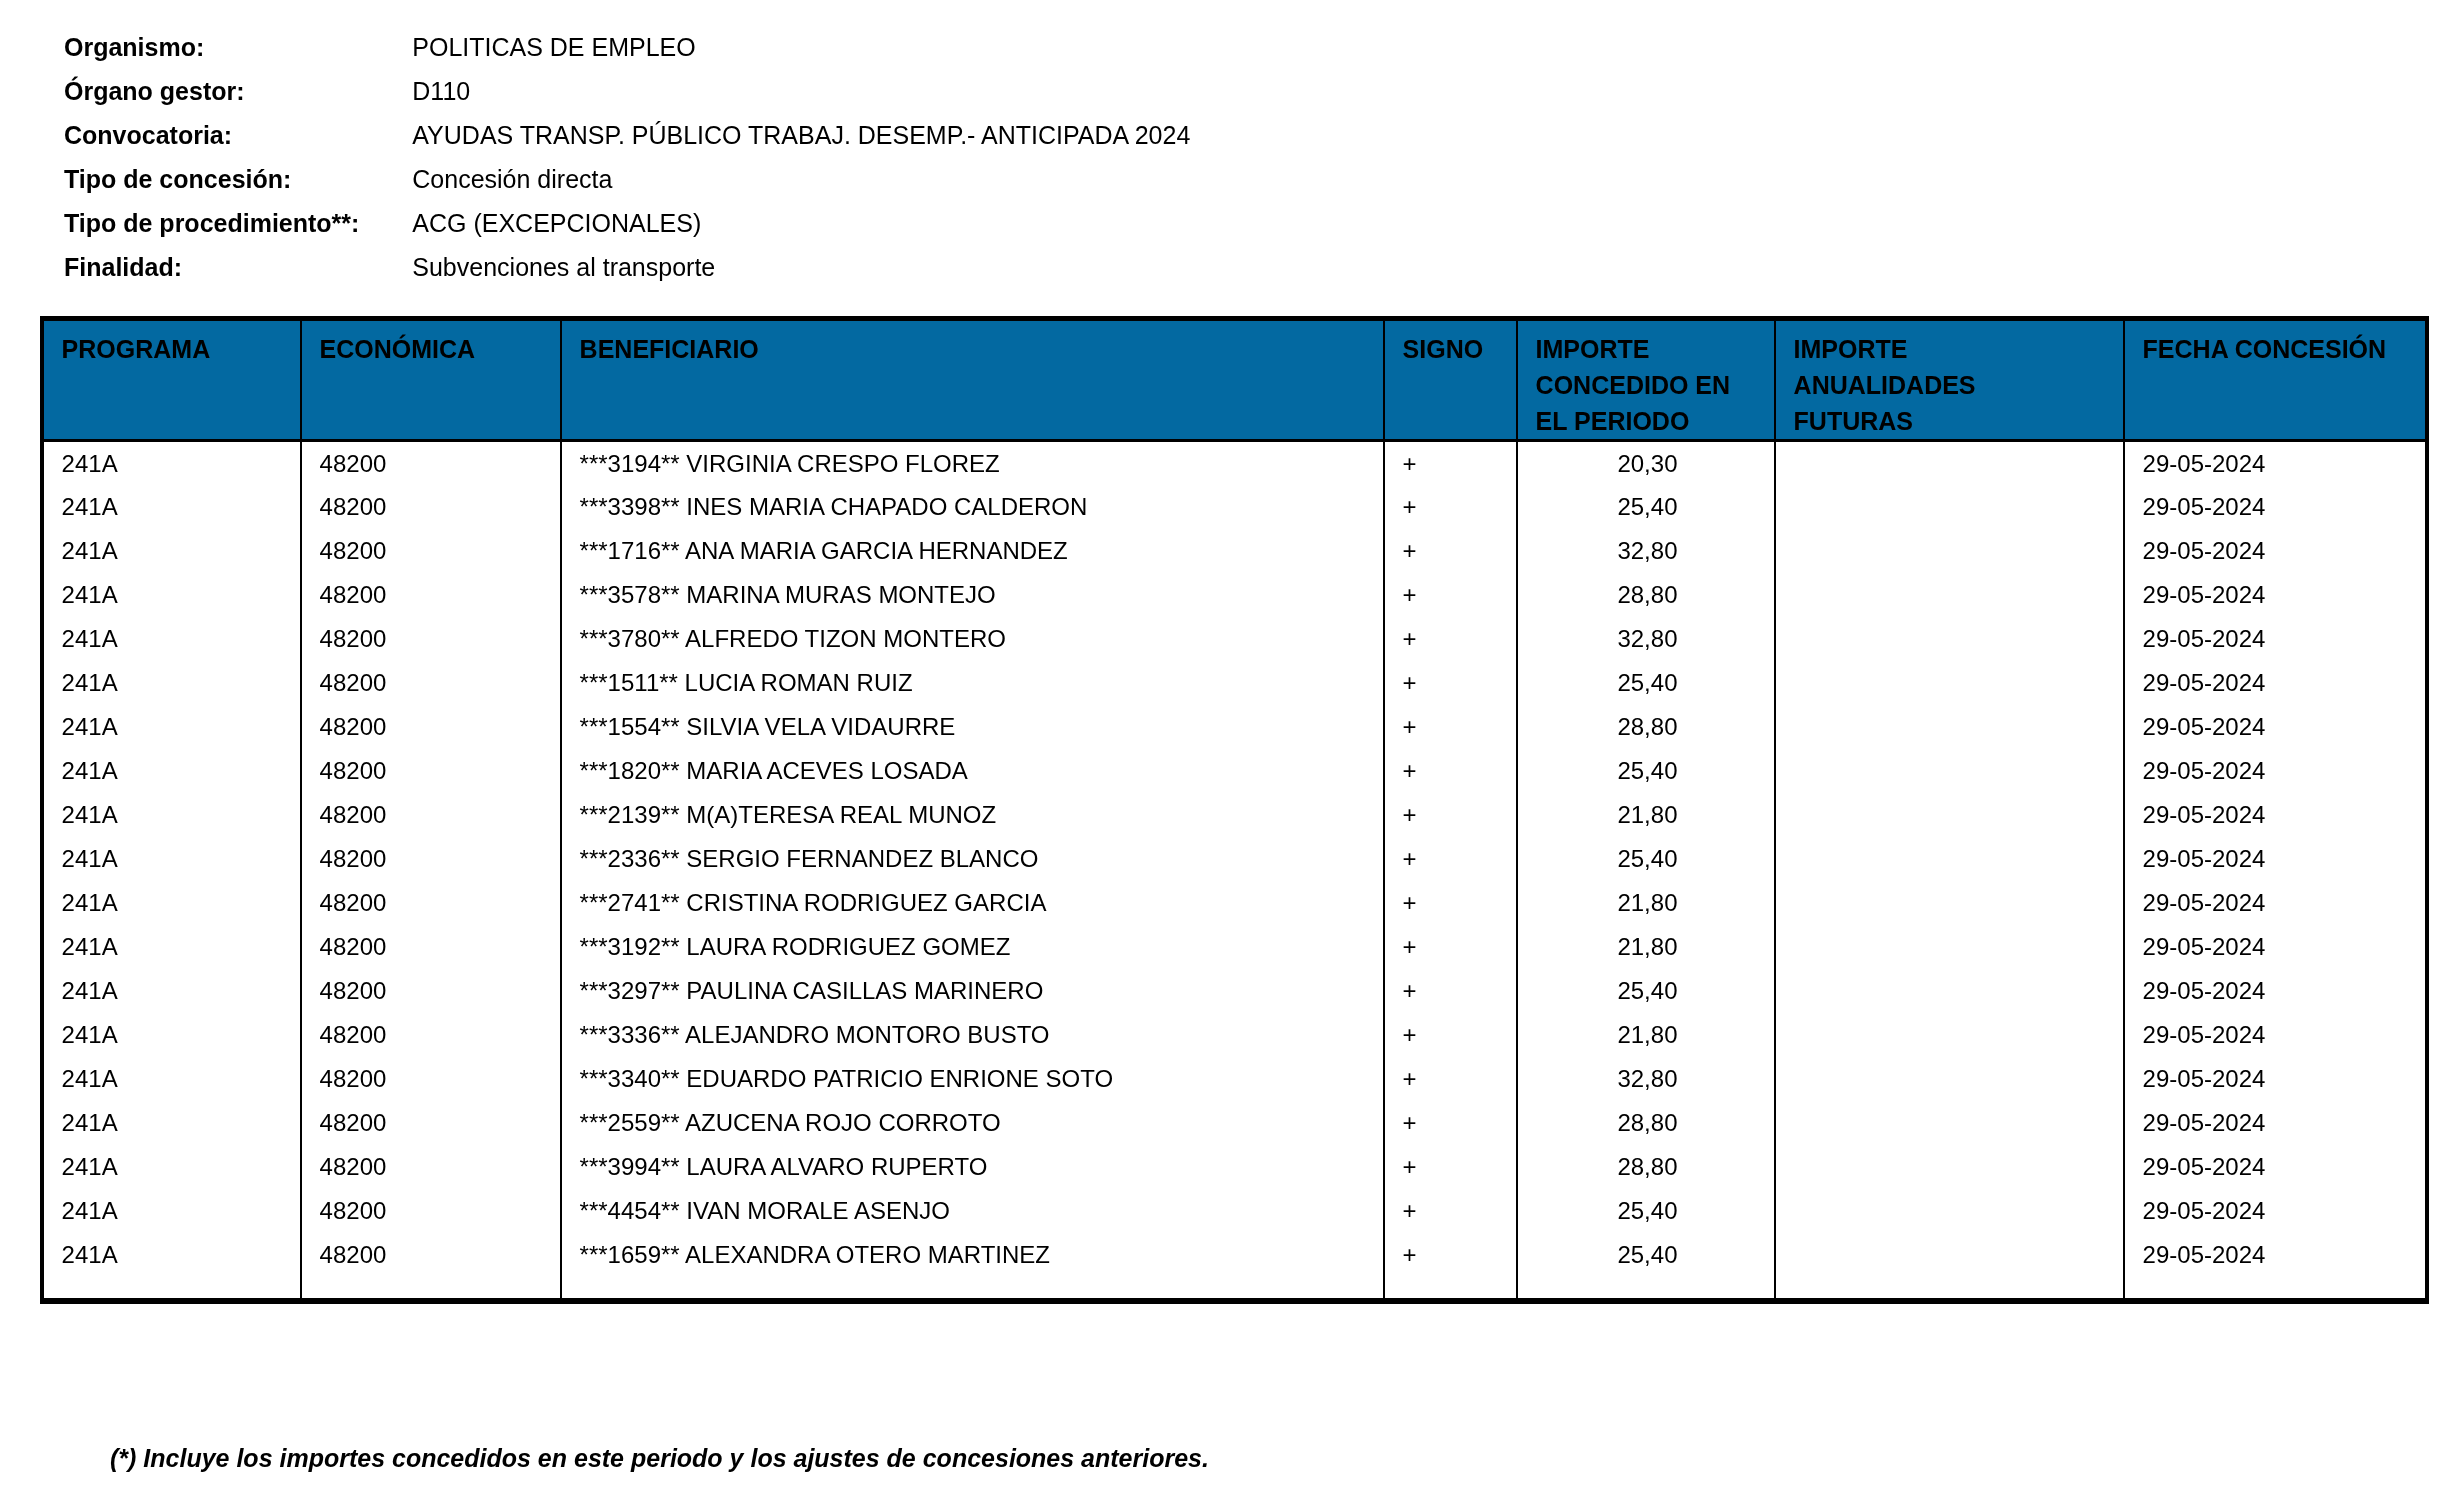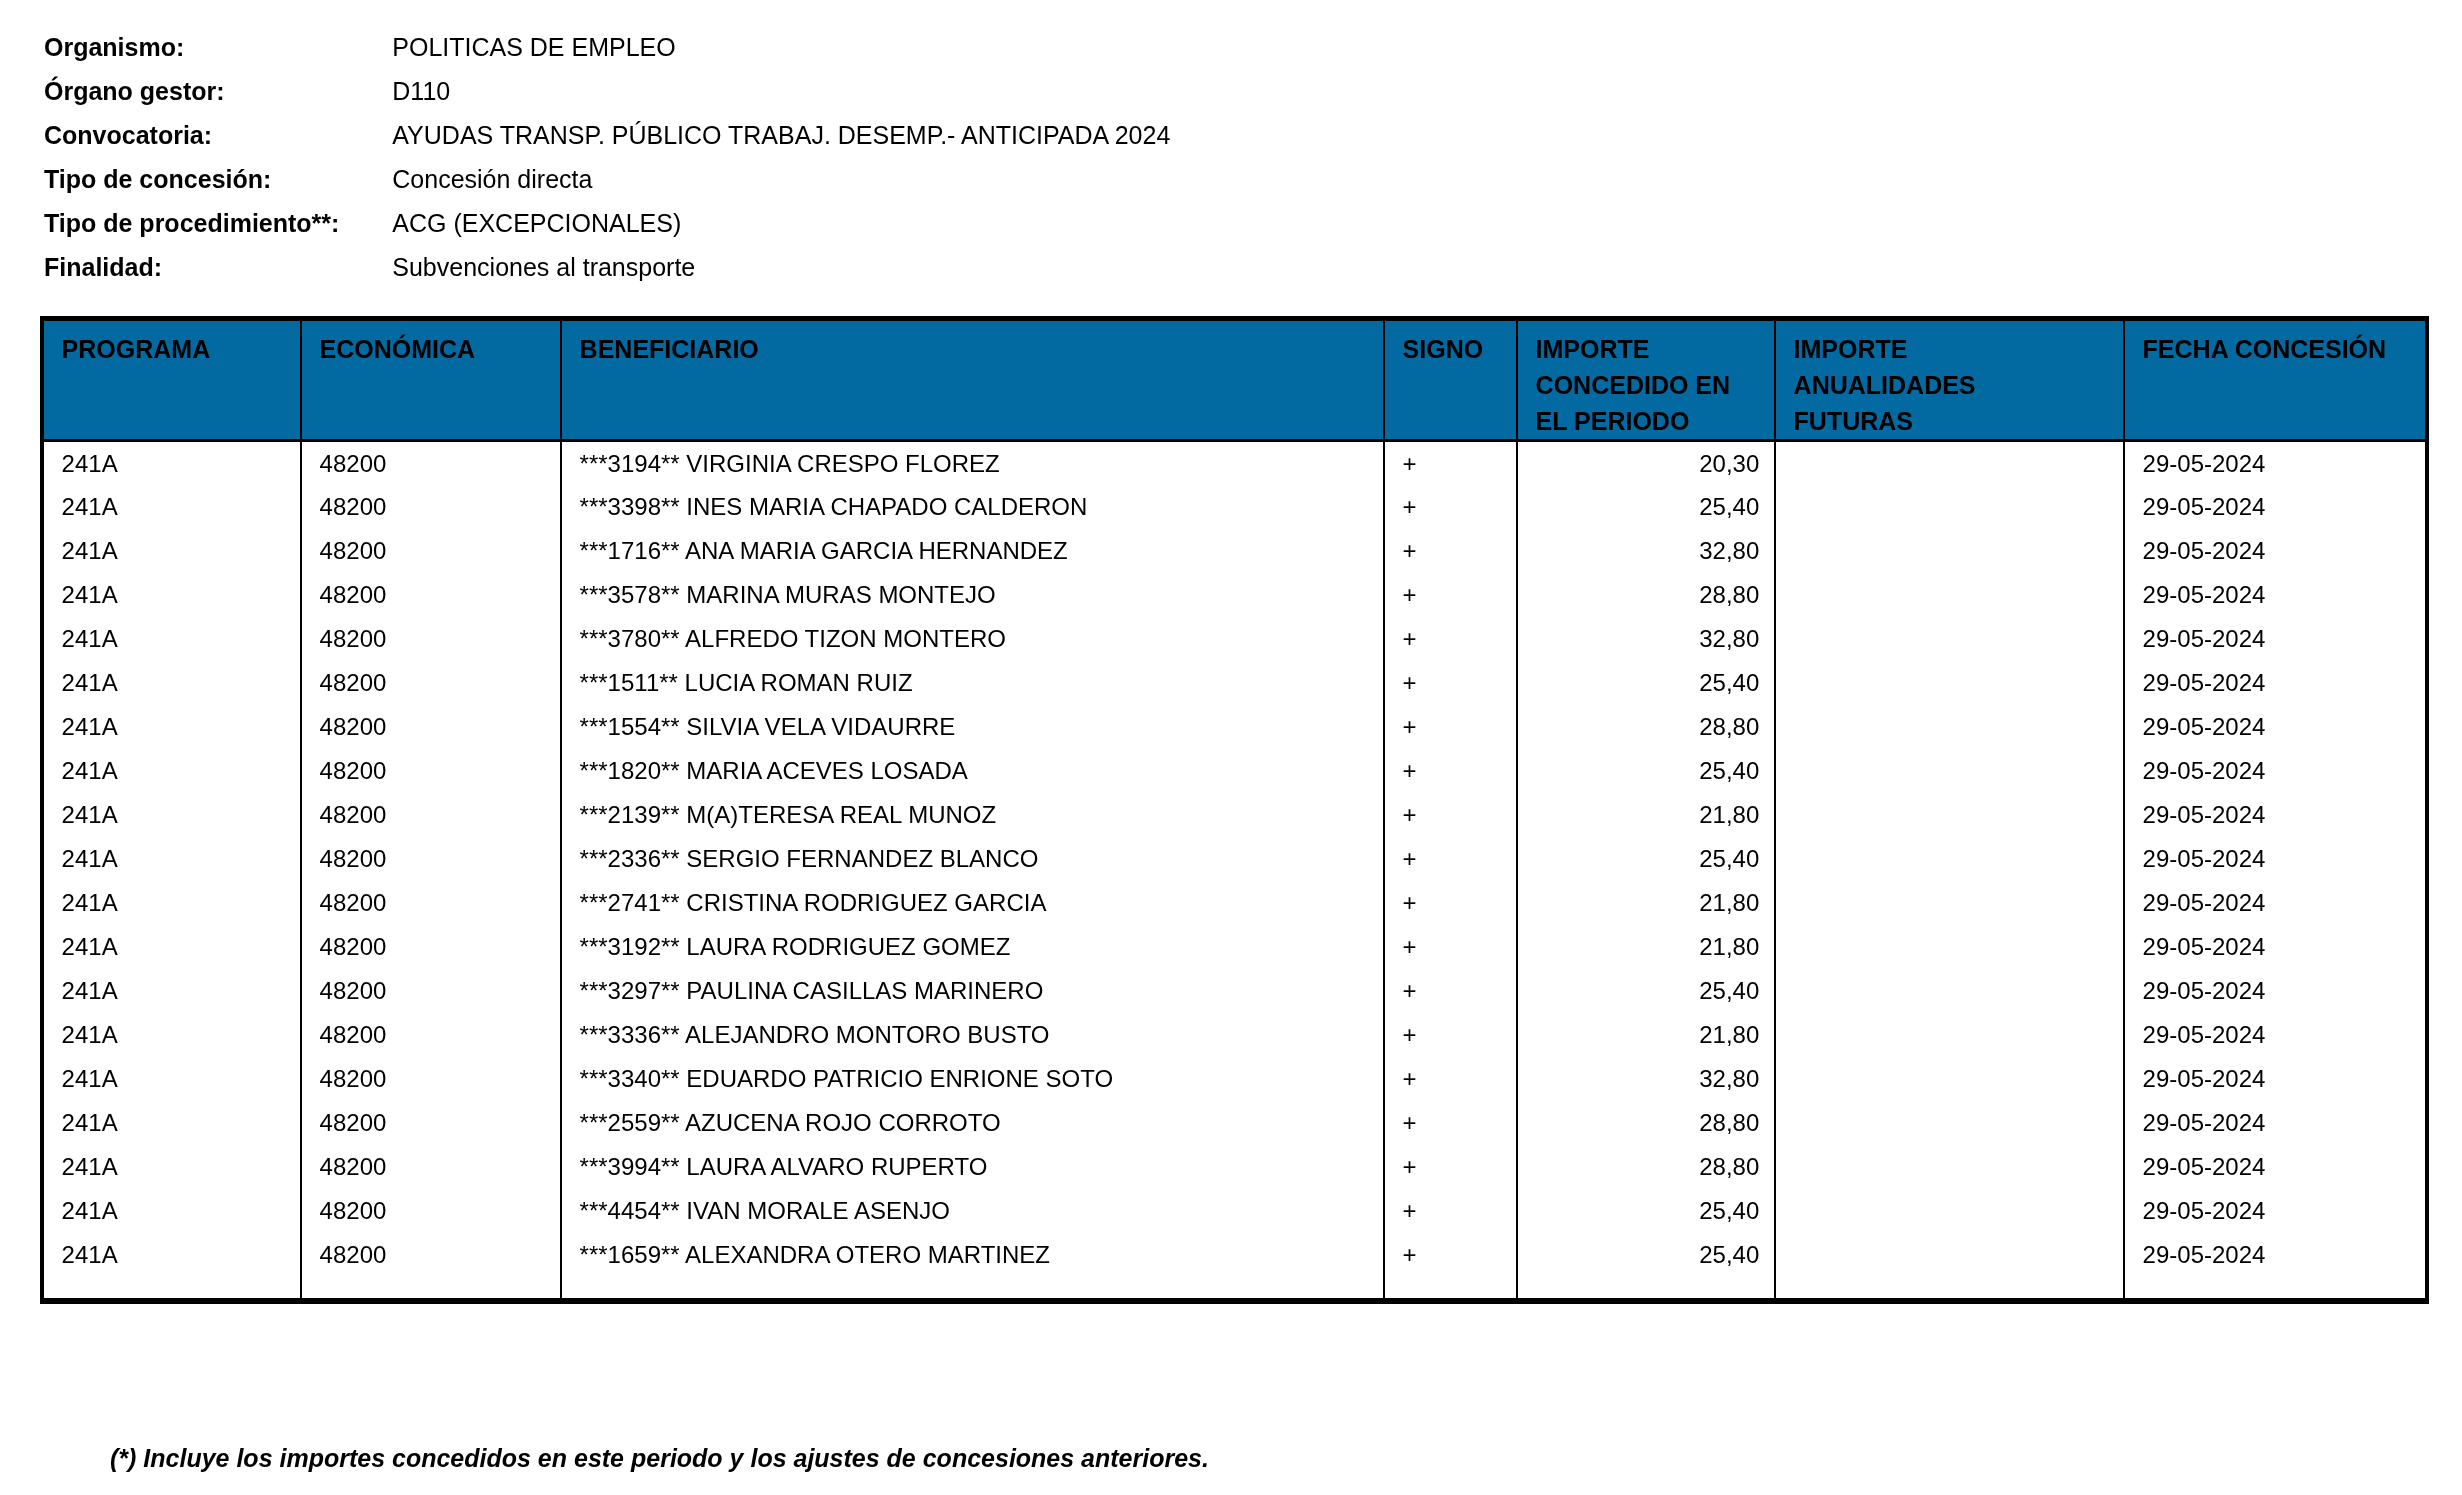--- a/index.html
+++ b/index.html
@@ -10,21 +10,21 @@
     height: 1496px;
     background: #ffffff;
     font-family: "Liberation Sans", "DejaVu Sans", sans-serif;
     color: #000000;
     overflow: hidden;
   }
 
   
   .meta-block {
     position: absolute;
-    left: 44px;
+    left: 64px;
     top: 25px;
   }
   .meta-row {
     height: 44px;
     line-height: 44px;
     white-space: nowrap;
   }
   .meta-label {
     display: inline-block;
     width: 345px;
@@ -70,21 +70,21 @@
   table.doc-table td {
     border-left: 2.2px solid #000;
     vertical-align: middle;
     font-size: 24px;
     padding: 0 14.7px 0 17.6px;
     white-space: nowrap;
     overflow: hidden;
   }
   table.doc-table th:first-child,
   table.doc-table td:first-child { border-left: none; }
-  td.col-importe { text-align: right; padding-right: 16px; }
+  td.col-importe { text-align: center; padding-right: 16px; }
   td.col-signo { padding-left: 22px; }
 
   
   .footnotes {
     position: absolute;
     left: 110px;
     top: 1405px;
     margin-top: 36px;
   }
   .footnote {

